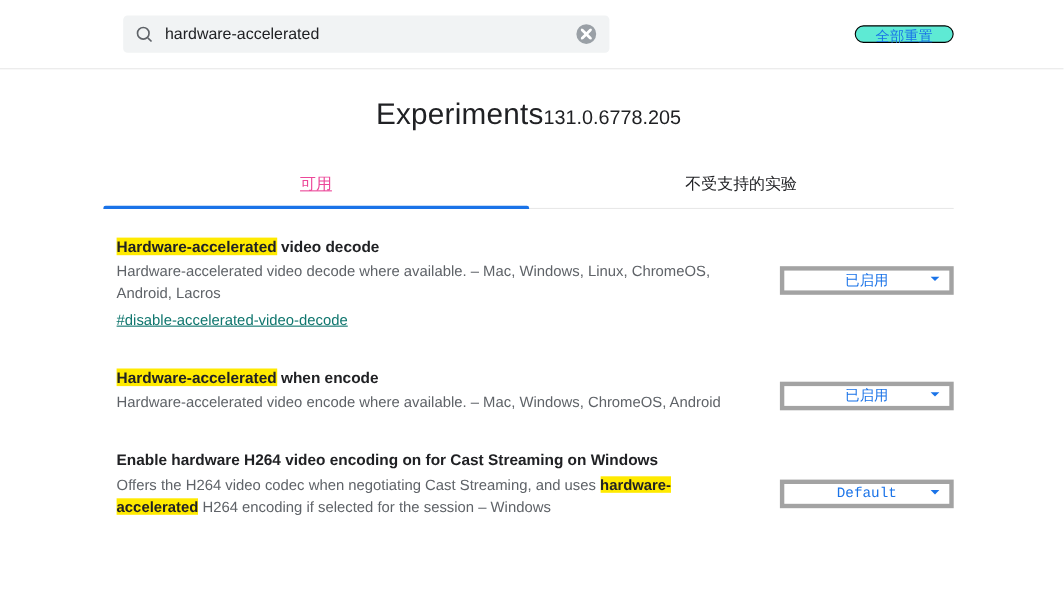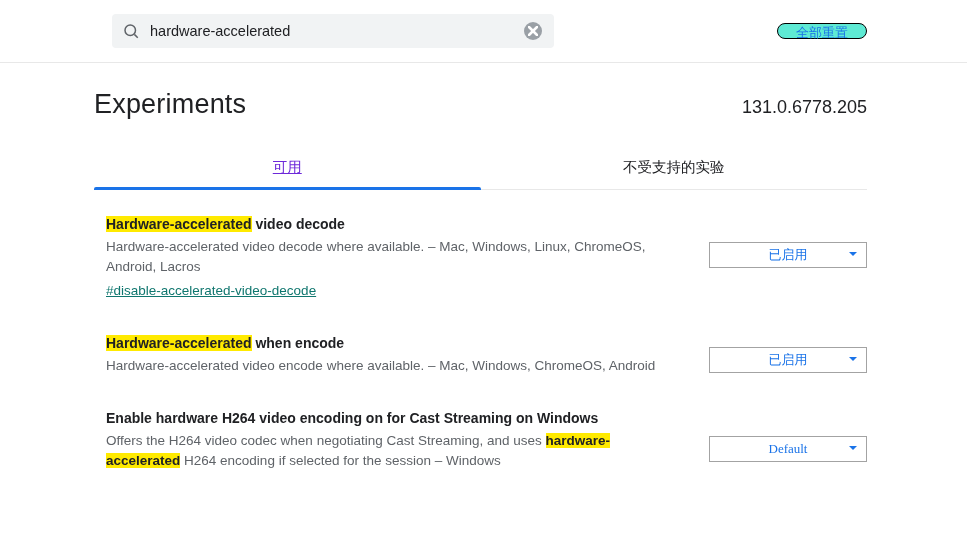--- a/index.html
+++ b/index.html
@@ -6,36 +6,36 @@
   html, body { width: 967px; height: 560px; font-family: "Segoe UI", Arial, sans-serif; background: #fff; color: #202124; }
   .topbar { display: flex; align-items: center; padding: 14px 0 14px 0; border-bottom: 1px solid #e8e8e8; }
   .topbar-inner { display: flex; align-items: center; width: 100%; padding-left: 112px; padding-right: 100px; justify-content: space-between; }
   .searchbox { position: relative; width: 442px; height: 34px; background: #f1f3f4; border-radius: 4px; display: flex; align-items: center; }
   .searchbox svg.search { width: 18px; height: 18px; stroke: #5f6368; stroke-width: 2; fill: none; margin-left: 10px; }
   .searchbox input { flex: 1; border: none; background: transparent; outline: none; font-size: 14.5px; color: #202124; padding: 0 10px; height: 100%; }
   .searchbox .clear { width: 18px; height: 18px; margin-right: 12px; background:#9aa0a6; border-radius:50%; display:flex; align-items:center; justify-content:center; cursor:pointer;}
   .searchbox .clear svg { width:10px; height:10px; stroke:#fff; stroke-width:2.5; stroke-linecap:round; }
   .reset-btn { border: 1px solid #000000; color:#1a73e8; background:#5eead4; border-radius: 18px; height: 16px; padding: 0 18px; font-size: 13px; cursor:pointer; font-family: inherit;}
   .content { width: 100%; padding: 0 100px 0 94px; }
-  .header-row { display:flex; justify-content: space-between; align-items: baseline; margin-top: 26px;}
+  .header-row { display:flex; justify-content: center; align-items: baseline; margin-top: 26px;}
   .page-title { font-size: 27px; font-weight: 400; letter-spacing: 0.2px; }
   .version { font-size: 18px; color:#202124;}
   .tabs { display:flex; margin-top: 26px; border-bottom: 1px solid #e8e8e8; }
   .tab { flex:1; text-align:center; padding: 12px 0; font-size: 14.5px; color:#202124; cursor:pointer; position:relative;}
-  .tab.active { color:#6d28d9;text-decoration:underline; }
+  .tab.active { color:#ec4899;text-decoration:underline; }
   .tab.active::after { content:""; position:absolute; left:0; right:0; bottom:-1px; height:3px; background:#1a73e8; border-radius:2px 2px 0 0;}
   .flags { margin-top: 20px; }
   .flag { display:flex; justify-content:space-between; align-items:flex-start; padding: 4px 0 28px 0; margin-left: 12px; }
   .flag-main { flex:1; padding-right: 30px; line-height: 1.45; font-size: 13.5px; color:#5f6368;}
   .flag-title { font-size: 14px; color:#202124; font-weight:700; }
   .flag-desc { margin-top: 3px; }
   .flag-hash { margin-top: 5px; color:#0f766e; text-decoration: underline; cursor:pointer; display:inline-block;}
   .hl { background: #ffea00; color:#202124; font-weight:700; }
   .flag-ctrl { padding-top: 28px; }
-  .select { width: 158px; height: 26px; border:1px solid #a3a3a3; color:#1a73e8; background:#fff; font-size:13px; display:flex; align-items:center; justify-content:center; position:relative; cursor:pointer; font-family:Liberation Serif, serif;}
+  .select { width: 158px; height: 26px; border:4px solid #a3a3a3; color:#1a73e8; background:#fff; font-size:13px; display:flex; align-items:center; justify-content:center; position:relative; cursor:pointer; font-family:Liberation Mono, monospace;}
   .select .caret { position:absolute; right:8px; top:50%; transform:translateY(-50%);}
   .select .caret svg { width:10px; height:10px; fill:#1a73e8; }
 </style>
 </head>
 <body>
 
 <div class="topbar">
   <div class="topbar-inner">
     <div class="searchbox">
       <svg class="search" viewBox="0 0 24 24">

